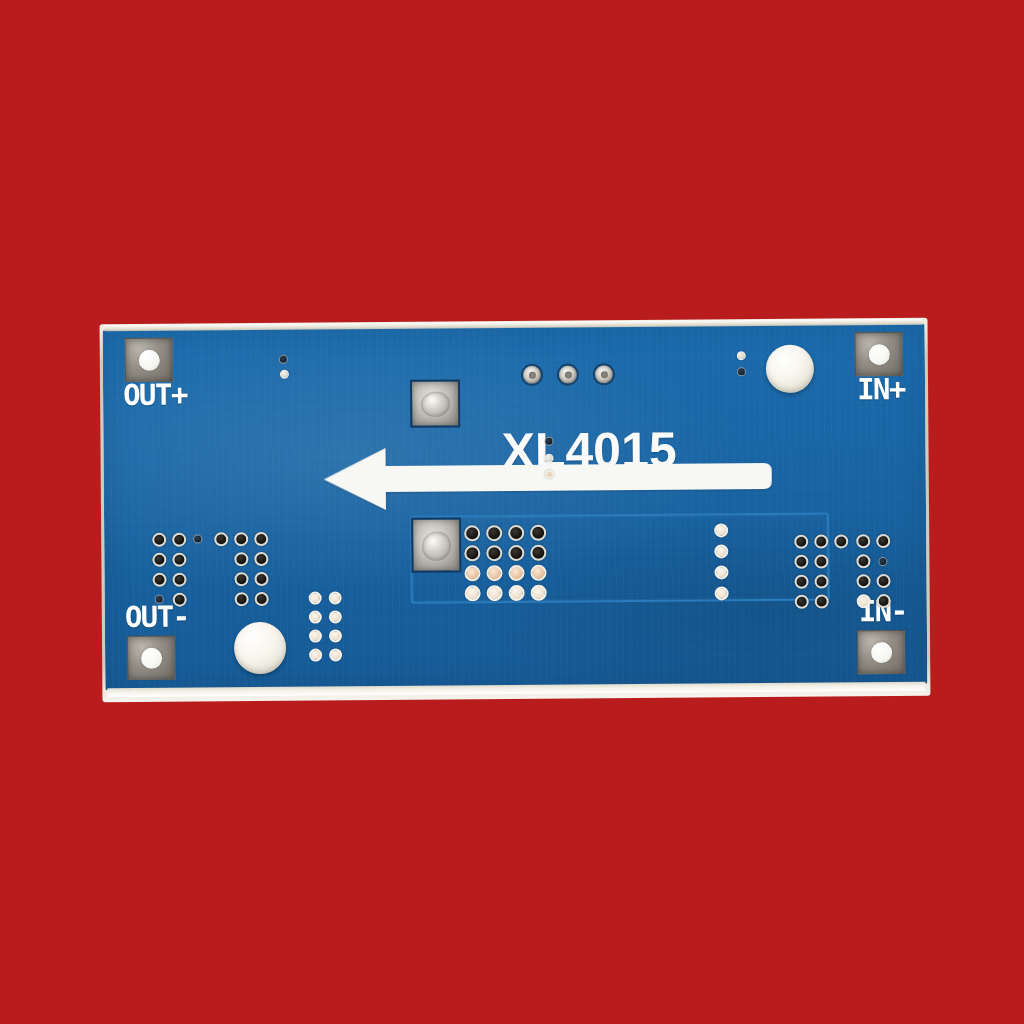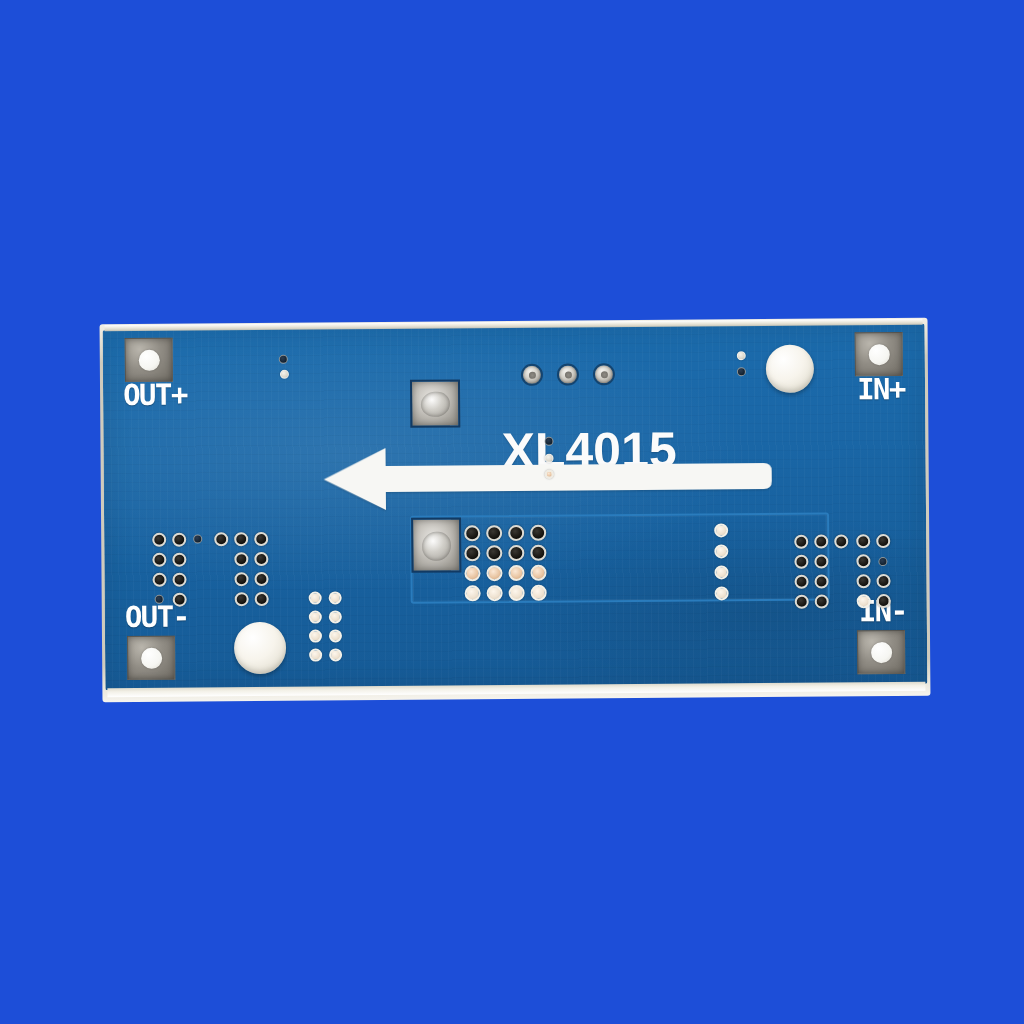--- a/index.html
+++ b/index.html
@@ -30,21 +30,21 @@
     user-select: none;
   }
 
   
   #photo-stage {
     position: absolute;
     left: 0;
     top: 0;
     width: 1024px;
     height: 1024px;
-    background: #1d4ed8;
+    background: #b91c1c;
   }
 
   
   #pcb-board {
     position: absolute;
     left: 104px;
     top: 327px;
     width: 822px;
     height: 366px;
     transform: rotate(-0.45deg);

